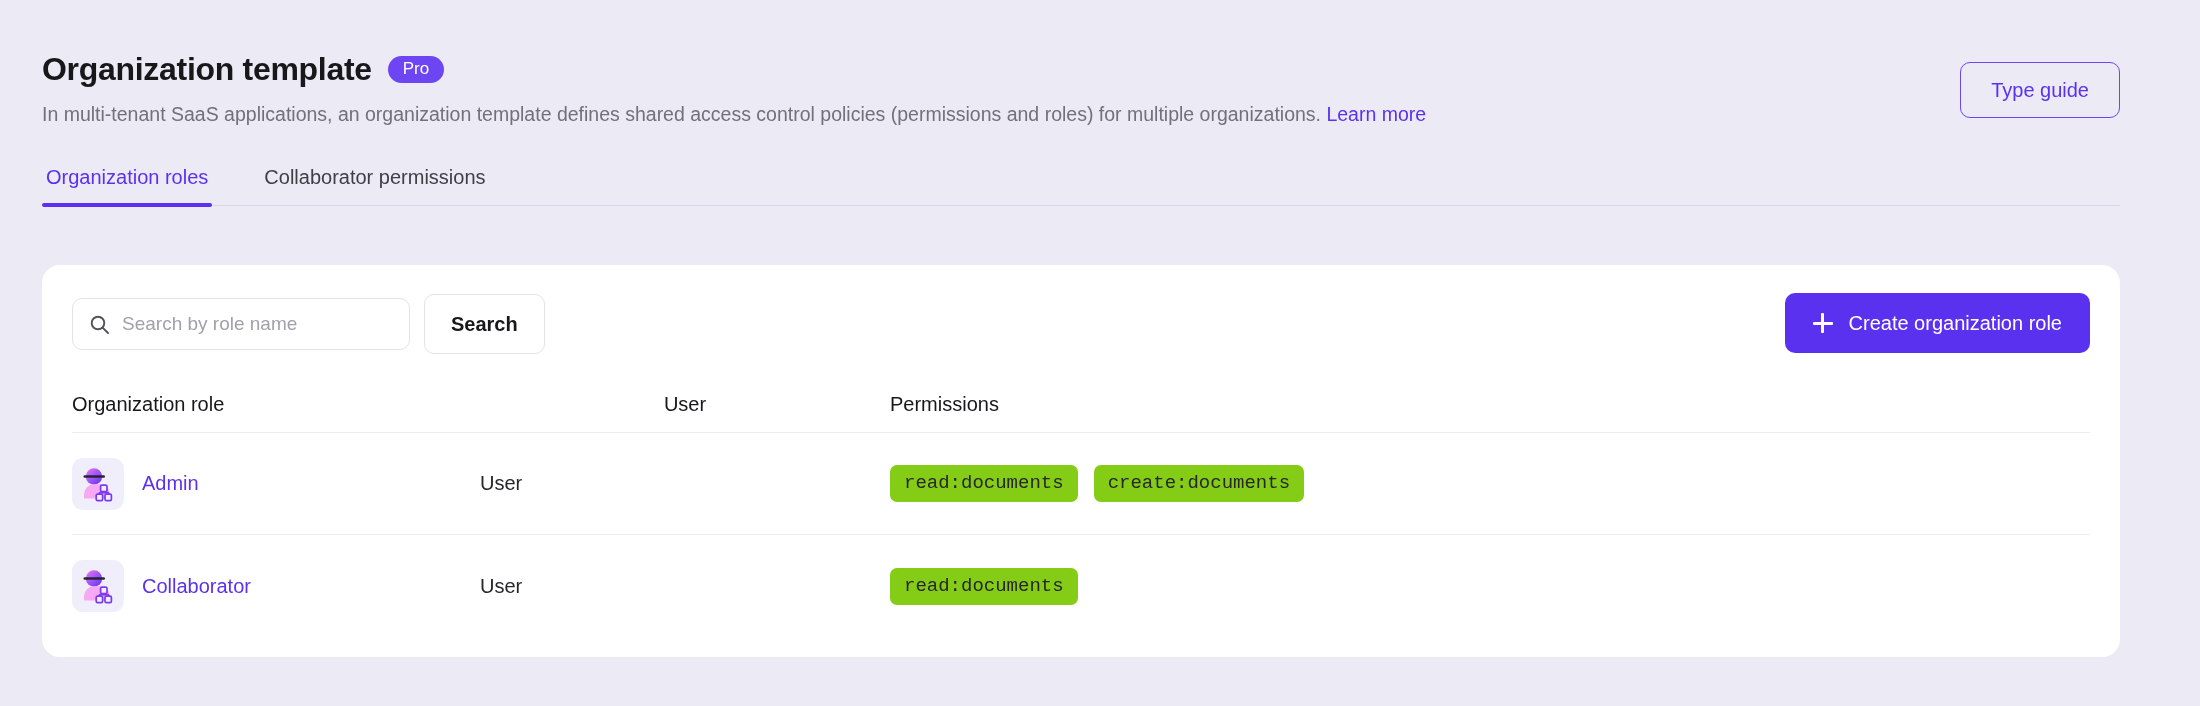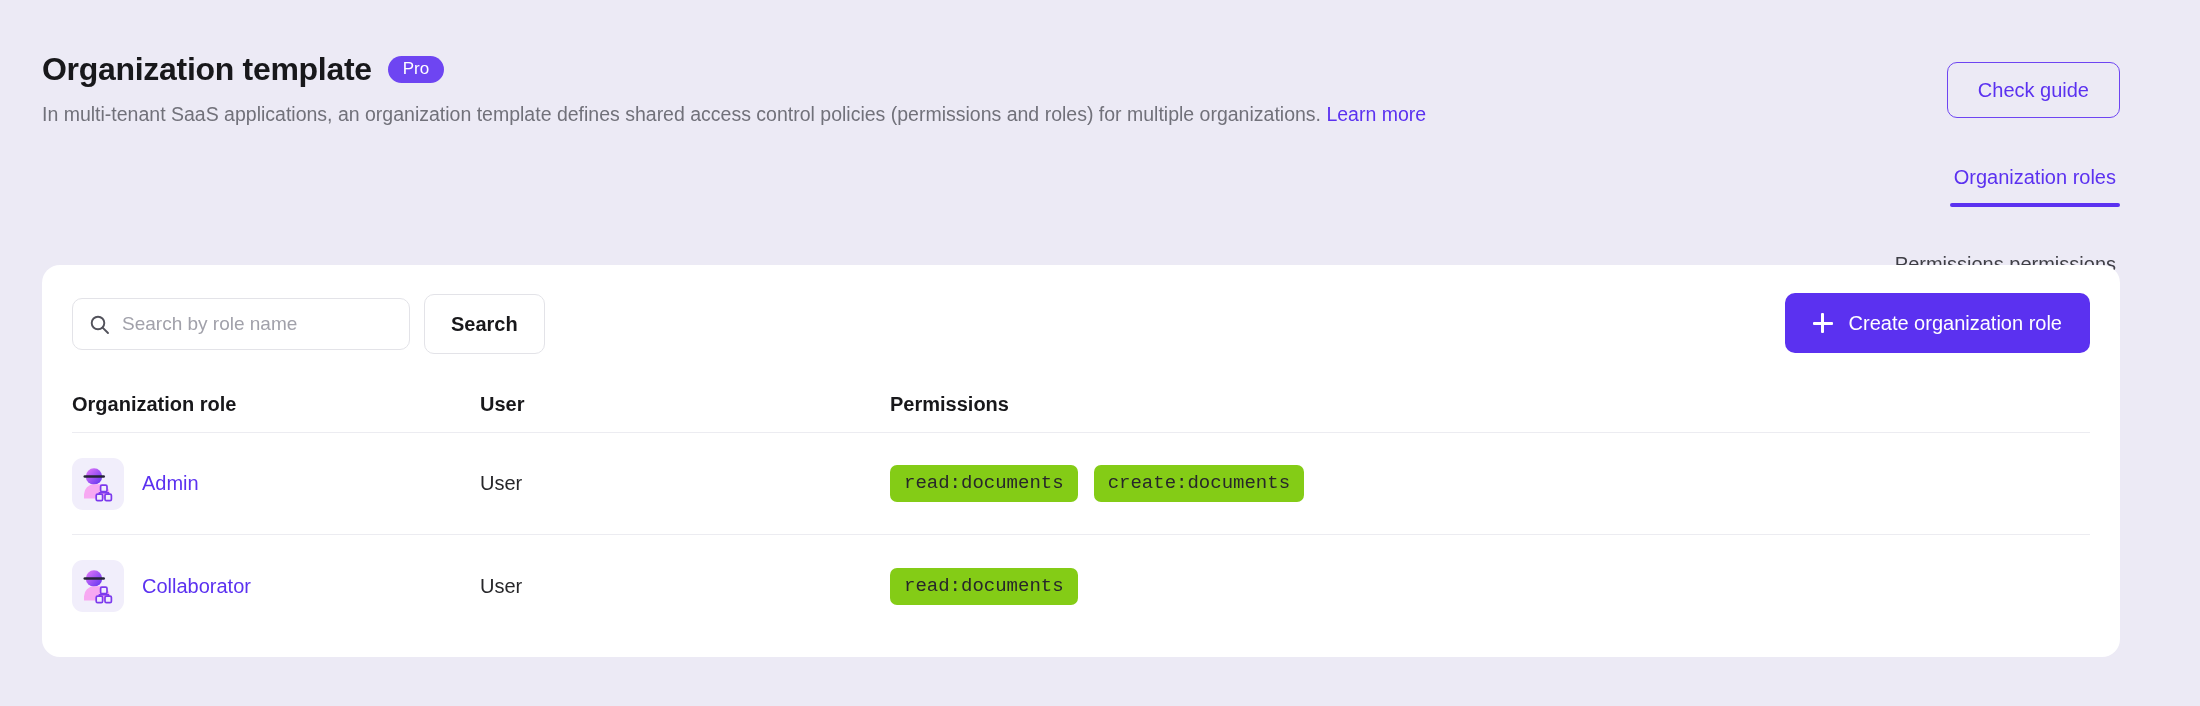--- a/index.html
+++ b/index.html
@@ -94,21 +94,20 @@
     left: 42px;
     top: 166px;
     width: 2078px;
     border-bottom: 1.5px solid #D9D6E8;
   }
 
   .tabs {
     display: flex;
     align-items: flex-end;
     gap: 48px;
-    flex-direction: column;
   }
 
   .tab {
     position: relative;
     font-size: 20px;
     color: #3F3F46;
     padding: 0 4px 16px;
     cursor: pointer;
     white-space: nowrap;
     background: none;
@@ -236,21 +235,22 @@
   }
 
   .thead {
     height: 56px;
     border-bottom: 1.4px solid #ECECF1;
   }
 
   .thead .cell {
     font-size: 20px;
     color: #18181B;
-    font-weight: 700;
+    font-weight: 400;
+    text-align: center;
   }
 
   .tbody-row {
     height: 102px;
     border-bottom: 1.4px solid #ECECF1;
   }
   .tbody-row:last-child { border-bottom: none; }
 
   .cell-role   { width: 408px; display: flex; align-items: center; gap: 18px; }
   .cell-type   { width: 410px; }
@@ -299,26 +299,26 @@
   <div class="header">
     <div class="title-row">
       <div class="page-title">Organization template</div>
       <span class="pro-badge">Pro</span>
     </div>
     <div class="page-desc">
       <span>In multi-tenant SaaS applications, an organization template defines shared access control policies (permissions and roles) for multiple organizations. </span><a class="learn-more" href="#">Learn more</a>
     </div>
   </div>
 
-  <button class="check-guide">Check guide</button>
+  <button class="check-guide">Type guide</button>
 
   <div class="tabs-wrap">
     <div class="tabs">
       <button class="tab active">Organization roles</button>
-      <button class="tab">Permissions permissions</button>
+      <button class="tab">Collaborator permissions</button>
     </div>
   </div>
 
   <div class="card">
 
     <div class="toolbar">
       <div class="search-box">
         <span>
           <svg width="21" height="21" viewBox="0 0 21 21" fill="none">
             <circle cx="9" cy="9" r="6.3" stroke="#52525B" stroke-width="1.9"></circle>

